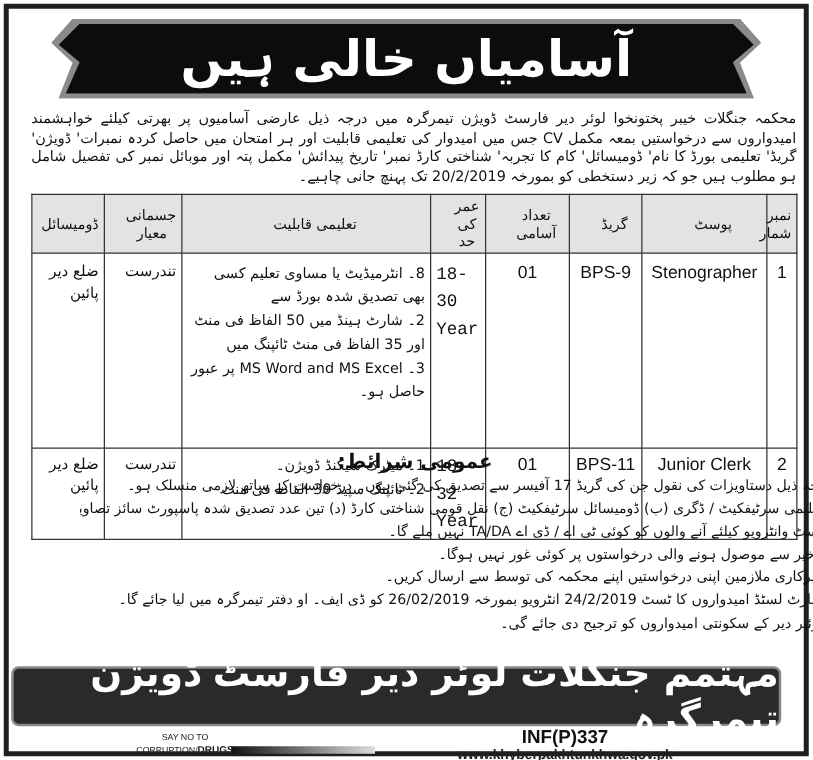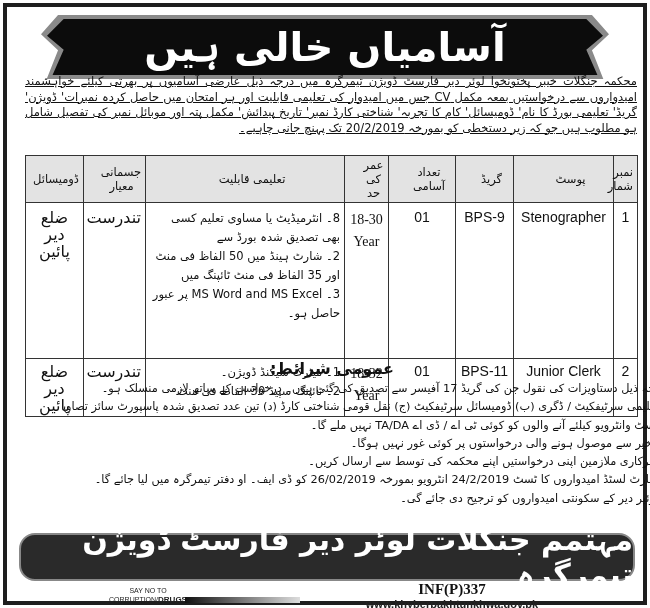--- a/index.html
+++ b/index.html
@@ -24,83 +24,82 @@
     background: #8a8a8a;
     clip-path: polygon(3% 0, 97% 0, 100% 30%, 97% 55%, 99% 100%, 1% 100%, 3% 55%, 0 30%);
   }
   .banner-title {
     direction: rtl; color: #fff; font-weight: bold; font-size: 40px;
     font-family: "DejaVu Sans", sans-serif; letter-spacing: 6px;
   }
 
   
   .intro {
-    position: absolute; left: 18px; top: 67px; width: 612px;
+    position: absolute; left: 18px; top: 80px; width: 612px;
     direction: rtl; text-align: justify; font-size: 11.5px; line-height: 15.5px;
     font-family: "DejaVu Sans", sans-serif;
-    text-decoration: underline;
   }
 
   
   table.posts {
     position: absolute; left: 18px; top: 148px; width: 612px;
     border-collapse: collapse; direction: rtl; table-layout: fixed;
     font-size: 11.5px;
   }
   table.posts th, table.posts td { border: 1px solid #333; vertical-align: top; padding: 2px 4px; }
   table.posts th { background: #e3e3e3; font-weight: normal; height: 22px; text-align: center; vertical-align: middle; padding-left: 18px; }
   .c-sno { width: 24px; }
   .c-post { width: 100px; }
   .c-grade { width: 58px; }
   .c-count { width: 67px; }
   .c-age { width: 44px; }
   .c-qual { width: 199px; }
   .c-phys { width: 62px; }
   .c-dom { width: 58px; }
   td.en { direction: ltr; text-align: center; font-family: "Liberation Sans", sans-serif; font-size: 14px; margin-top: 40px; }
-  td.age { font-family: Liberation Serif, serif; font-size: 14px; text-align: center; direction: ltr; line-height: 22px; }
-  td.ur { text-align: center; font-size: 16px; line-height: 17px; }
+  td.age { font-family: Liberation Mono, monospace; font-size: 14px; direction: ltr; line-height: 22px; }
+  td.ur { font-size: 12px; line-height: 17px; }
   td.qual { text-align: right; font-size: 11.5px; line-height: 19px; }
   .q-item { display: block; }
   tr.row1 td { height: 156px; padding-top: 6px; }
   tr.row2 td { height: 42px; padding-top: 4px; }
 
   
   .cond-title {
     position: absolute; left: 0; top: 352px; width: 650px; text-align: center;
     direction: rtl; font-size: 16px; font-weight: bold;
   }
   .cond-list {
     position: absolute; left: 18px; top: 373px; width: 612px;
     direction: rtl; text-align: right; font-size: 11.3px; line-height: 18.3px; margin-left: 39px;
   }
   .cond-list p { white-space: nowrap; overflow: hidden; }
 
   
   .footer-banner {
-    position: absolute; left: 12px; top: 526px; width: 616px; height: 48px;
-    background: #2a2a2a; border-radius: 16px; border: 2px solid #888;
+    position: absolute; left: 2px; top: 526px; width: 616px; height: 48px;
+    background: #2a2a2a; border-radius: 6px; border: 2px solid #888;
     display: flex; align-items: center; justify-content: center;
   }
   .footer-title {
     direction: rtl; color: #fff; font-weight: bold; font-size: 30px; letter-spacing: 3px;
   }
 
   .say-no {
     position: absolute; left: 86px; top: 579px; width: 110px; text-align: center;
     font-family: "Liberation Sans", sans-serif; font-size: 7px; line-height: 9px; color: #222;
   }
   .say-no .drugs { font-weight: bold; font-size: 8px; }
   .gradient-bar {
     position: absolute; left: 178px; top: 590px; width: 115px; height: 6px;
     background: linear-gradient(to right, #111, #ddd);
   }
   .inf-code {
     position: absolute; left: 320px; top: 574px; width: 250px; text-align: center;
-    font-family: Liberation Serif, serif; font-weight: bold; font-size: 15px; line-height: 17px;
+    font-family: Liberation Sans, sans-serif; font-weight: bold; font-size: 15px; line-height: 17px;
   }
   .website {
     position: absolute; left: 310px; top: 591px; width: 270px; text-align: center;
     font-family: "Liberation Sans", sans-serif; font-size: 11px; font-weight: bold; color: #222;
   }
 </style>
 </head>
 <body>
 
 <div class="ad">

